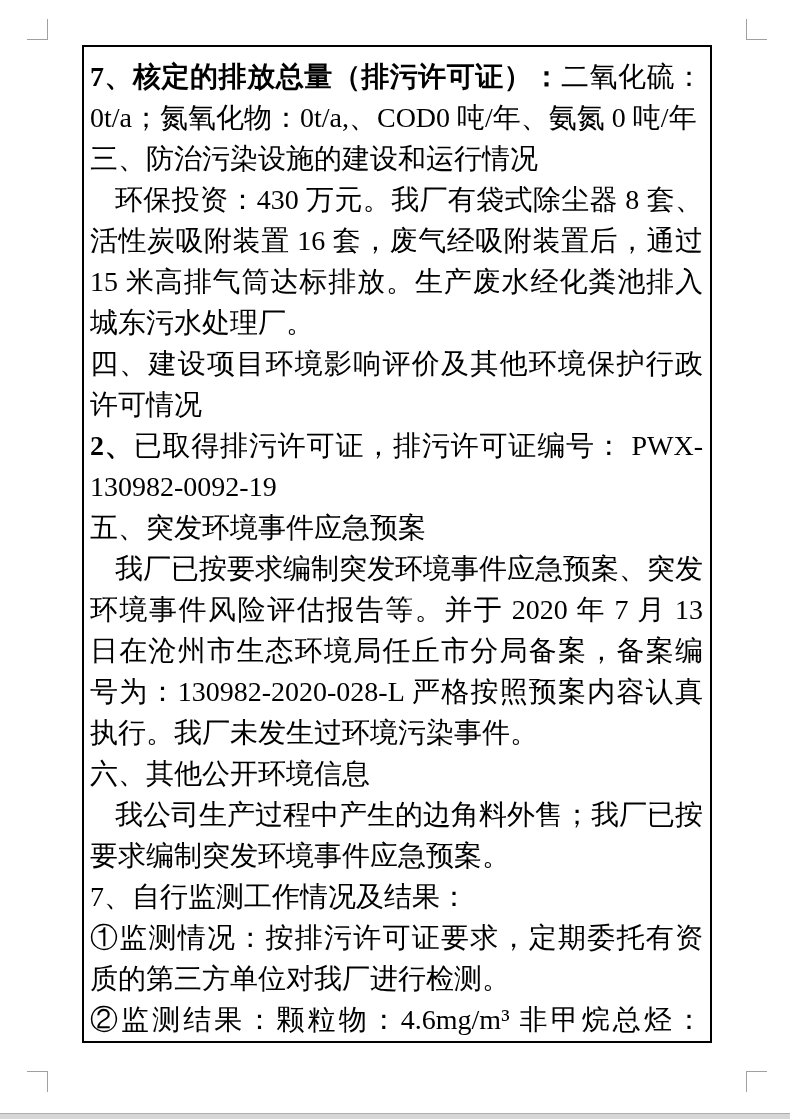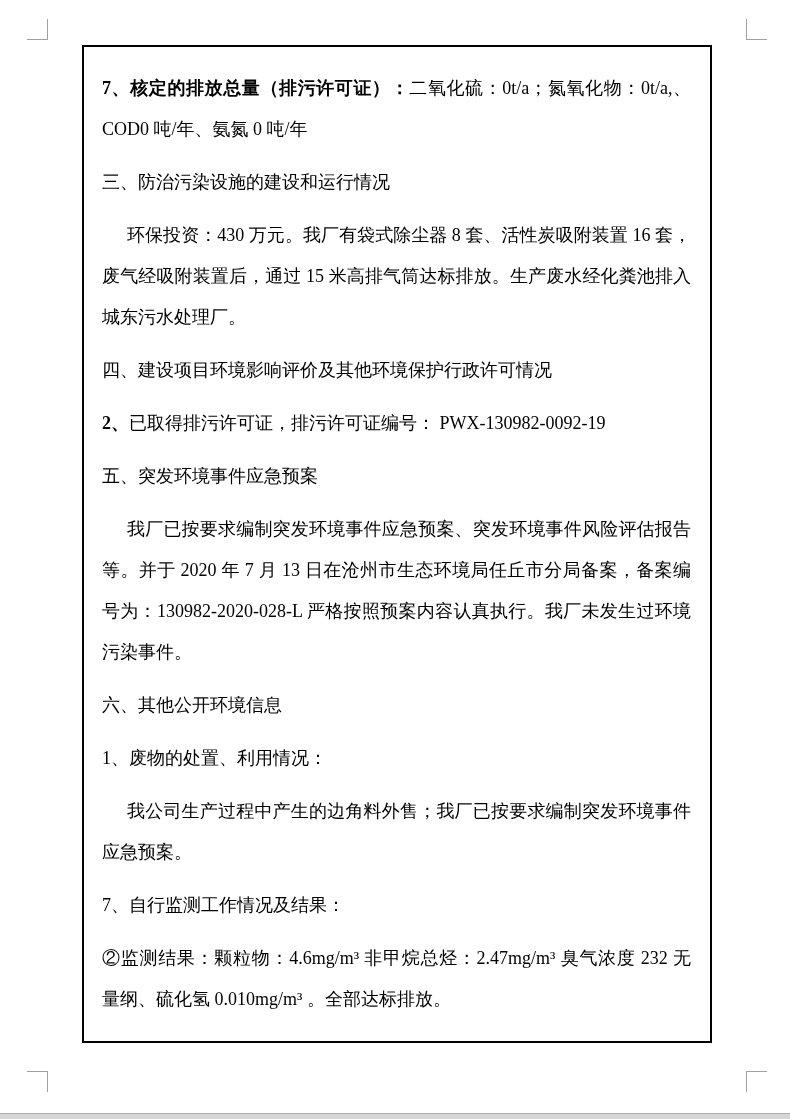--- a/index.html
+++ b/index.html
@@ -32,22 +32,22 @@
     left: 82px;
     top: 45px;
     width: 630px;
     height: 998px;
     box-sizing: border-box;
     border: 2px solid #000000;
     padding: 9px 7px 4px 6px;
     overflow: hidden;
   }
   .doc-cell p {
-    margin: 12px;
-    font-size: 18px;
+    margin: 0;
+    font-size: 28px;
     line-height: 41px;
     text-align: justify;
   }
   .doc-cell p.h { font-weight: normal; }
   .doc-cell p.indent { text-indent: 25px; }
   .lead { font-weight: bold; }
 
   
   .page-separator {
     position: absolute;
@@ -79,24 +79,24 @@
 
 
   <p><span class="lead">2、</span><span>已取得排污许可证，排污许可证编号： PWX-130982-0092-19</span></p>
 
   <p class="h">五、突发环境事件应急预案</p>
 
   <p class="indent">我厂已按要求编制突发环境事件应急预案、突发环境事件风险评估报告等。并于 2020 年 7 月 13 日在沧州市生态环境局任丘市分局备案，备案编号为：130982-2020-028-L 严格按照预案内容认真执行。我厂未发生过环境污染事件。</p>
 
   <p class="h">六、其他公开环境信息</p>
 
-  <p class="h">1、废物的处置、利用情况：</p>
 
   <p class="indent">我公司生产过程中产生的边角料外售；我厂已按要求编制突发环境事件应急预案。</p>
 
   <p class="h">7、自行监测工作情况及结果：</p>
 
+  <p>①监测情况：按排污许可证要求，定期委托有资质的第三方单位对我厂进行检测。</p>
 
   <p>②监测结果：颗粒物：4.6mg/m³ 非甲烷总烃：2.47mg/m³ 臭气浓度 232 无量纲、硫化氢 0.010mg/m³ 。全部达标排放。</p>
 
 </div>
 
 <div class="page-separator"></div>
 
 </body></html>

